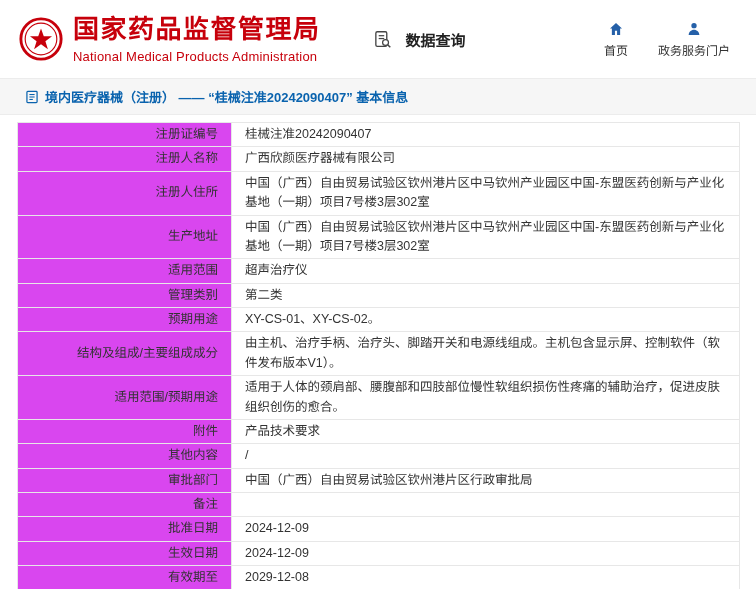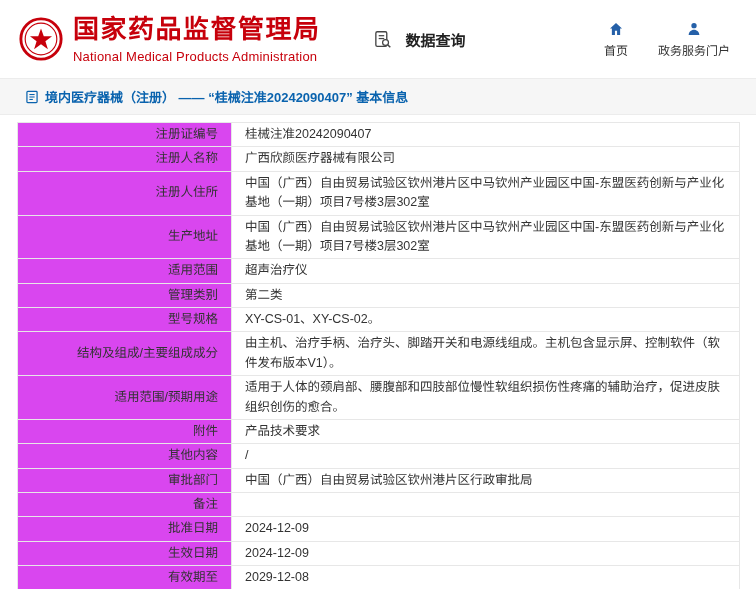--- a/index.html
+++ b/index.html
@@ -187,21 +187,21 @@
       </tr>
       <tr>
         <th>适用范围</th>
         <td>超声治疗仪</td>
       </tr>
       <tr>
         <th>管理类别</th>
         <td>第二类</td>
       </tr>
       <tr>
-        <th>型号规格</th>
+        <th>预期用途</th>
         <td>XY-CS-01、XY-CS-02。</td>
       </tr>
       <tr>
         <th>结构及组成/主要组成成分</th>
         <td>由主机、治疗手柄、治疗头、脚踏开关和电源线组成。主机包含显示屏、控制软件（软件发布版本V1）。</td>
       </tr>
       <tr>
         <th>适用范围/预期用途</th>
         <td>适用于人体的颈肩部、腰腹部和四肢部位慢性软组织损伤性疼痛的辅助治疗，促进皮肤组织创伤的愈合。</td>
       </tr>

